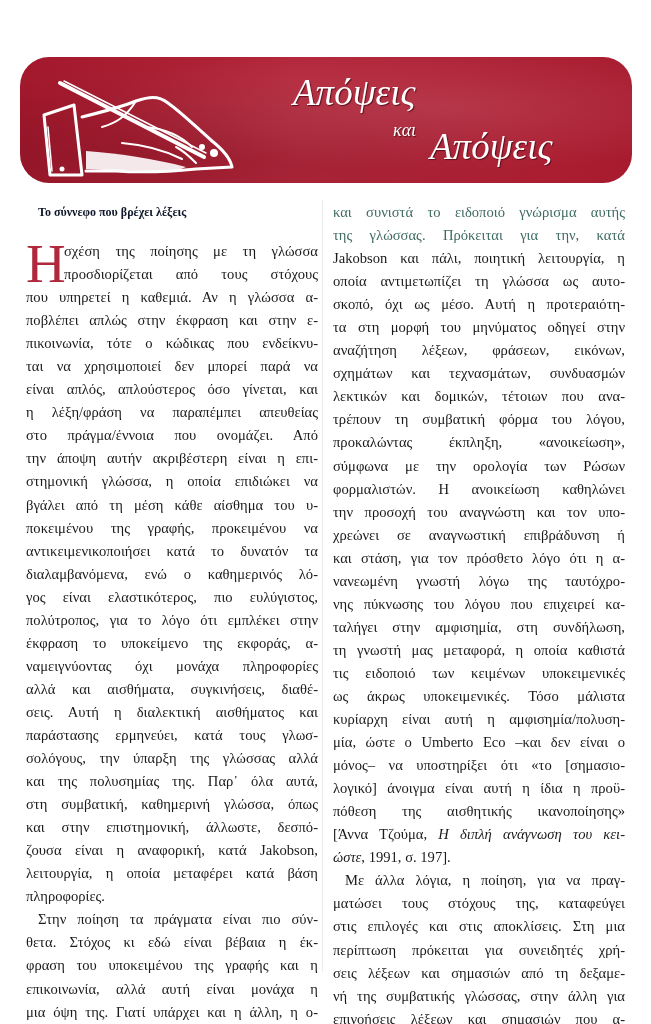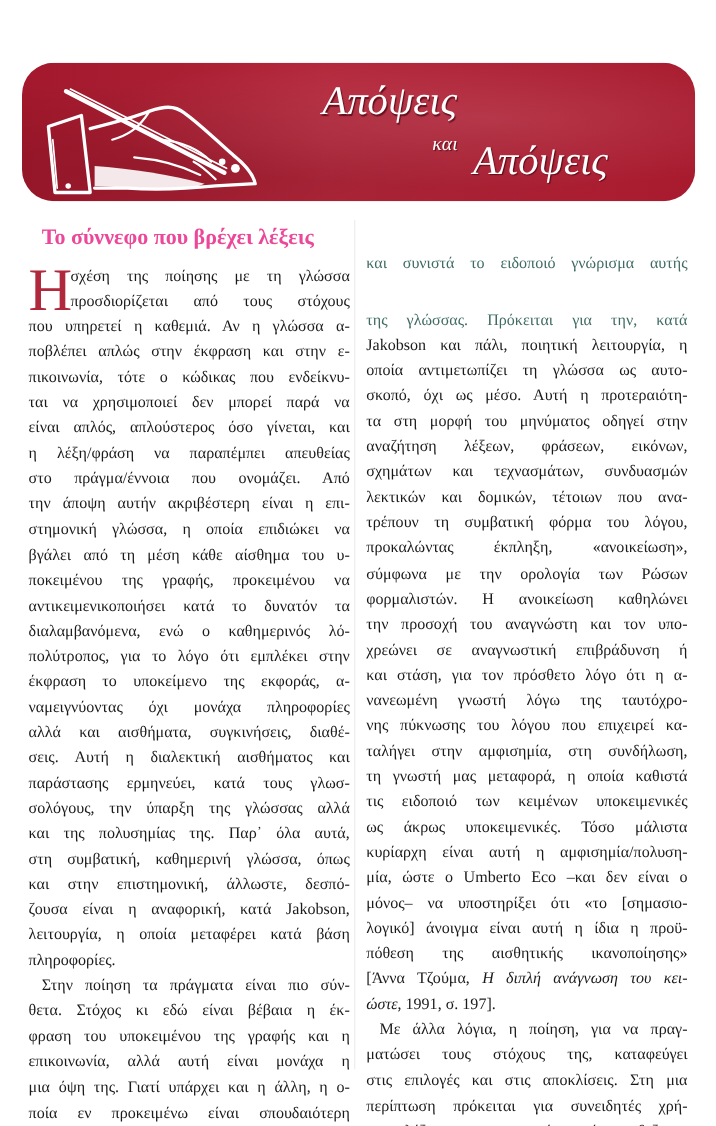--- a/index.html
+++ b/index.html
@@ -55,23 +55,23 @@
     }
     .banner-title.line3 {
       left: 410px;
       top: 68px;
       font-size: 37px;
     }
     .article-title {
       position: absolute;
       left: 38px;
       top: 205px;
-      font-size: 20px;
+      font-size: 12px;
       font-weight: bold;
-      color: #ec4899;
+      color: #0f172a;
       white-space: nowrap;
     }
     .col-divider {
       position: absolute;
       left: 322px;
       top: 200px;
       width: 1px;
       height: 772px;
       background: #ececec;
     }
@@ -110,21 +110,20 @@
       position: absolute;
       left: 26px;
       top: 241px;
       font-size: 55px;
       line-height: 46px;
       color: #b0283c;
       font-family: "Liberation Serif", "DejaVu Serif", serif;
     }
     .teal {
       color: #3f6b63;
-      margin-top: 28px;
     }
     .italic {
       font-style: italic;
     }
     .page-number {
       position: absolute;
       left: 0;
       width: 651px;
       top: 985px;
       text-align: right;
@@ -179,20 +178,21 @@
   <span class="line">ται να χρησιμοποιεί δεν μπορεί παρά να</span>
   <span class="line">είναι απλός, απλούστερος όσο γίνεται, και</span>
   <span class="line">η λέξη/φράση να παραπέμπει απευθείας</span>
   <span class="line">στο πράγμα/έννοια που ονομάζει. Από</span>
   <span class="line">την άποψη αυτήν ακριβέστερη είναι η επι-</span>
   <span class="line">στημονική γλώσσα, η οποία επιδιώκει να</span>
   <span class="line">βγάλει από τη μέση κάθε αίσθημα του υ-</span>
   <span class="line">ποκειμένου της γραφής, προκειμένου να</span>
   <span class="line">αντικειμενικοποιήσει κατά το δυνατόν τα</span>
   <span class="line">διαλαμβανόμενα, ενώ ο καθημερινός λό-</span>
+  <span class="line">γος είναι ελαστικότερος, πιο ευλύγιστος,</span>
   <span class="line">πολύτροπος, για το λόγο ότι εμπλέκει στην</span>
   <span class="line">έκφραση το υποκείμενο της εκφοράς, α-</span>
   <span class="line">ναμειγνύοντας όχι μονάχα πληροφορίες</span>
   <span class="line">αλλά και αισθήματα, συγκινήσεις, διαθέ-</span>
   <span class="line">σεις. Αυτή η διαλεκτική αισθήματος και</span>
   <span class="line">παράστασης ερμηνεύει, κατά τους γλωσ-</span>
   <span class="line">σολόγους, την ύπαρξη της γλώσσας αλλά</span>
   <span class="line">και της πολυσημίας της. Παρ᾽ όλα αυτά,</span>
   <span class="line">στη συμβατική, καθημερινή γλώσσα, όπως</span>
   <span class="line">και στην επιστημονική, άλλωστε, δεσπό-</span>

